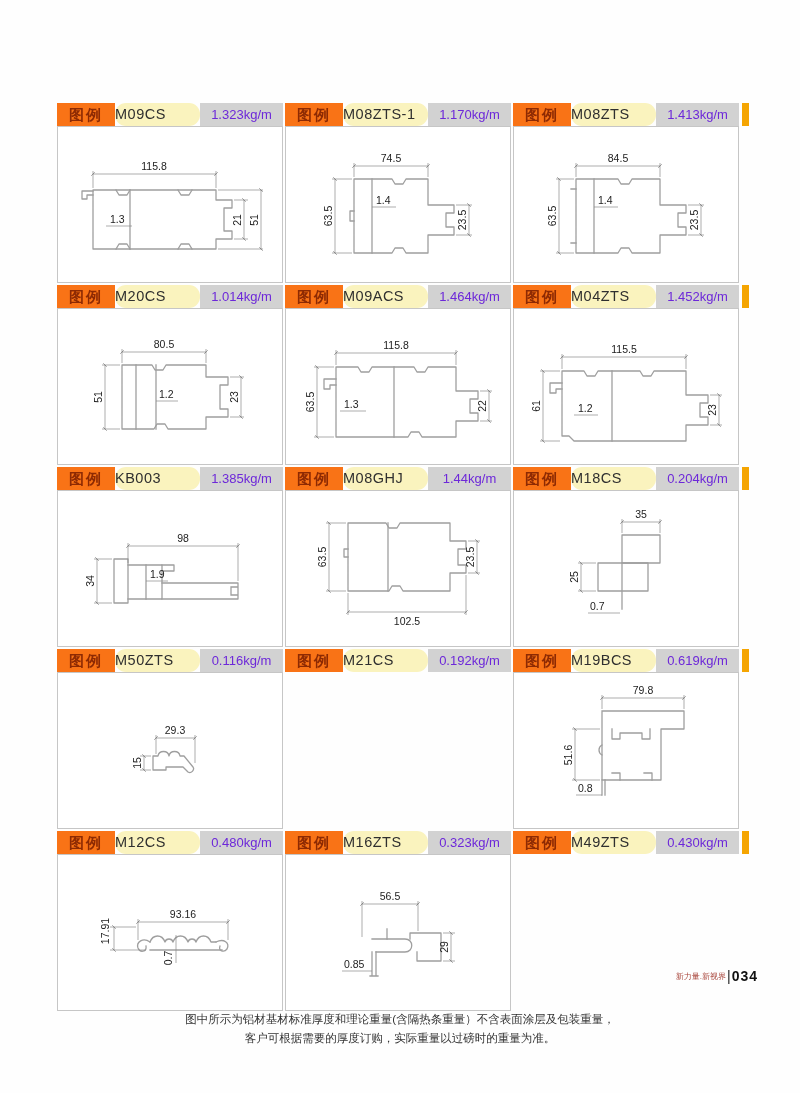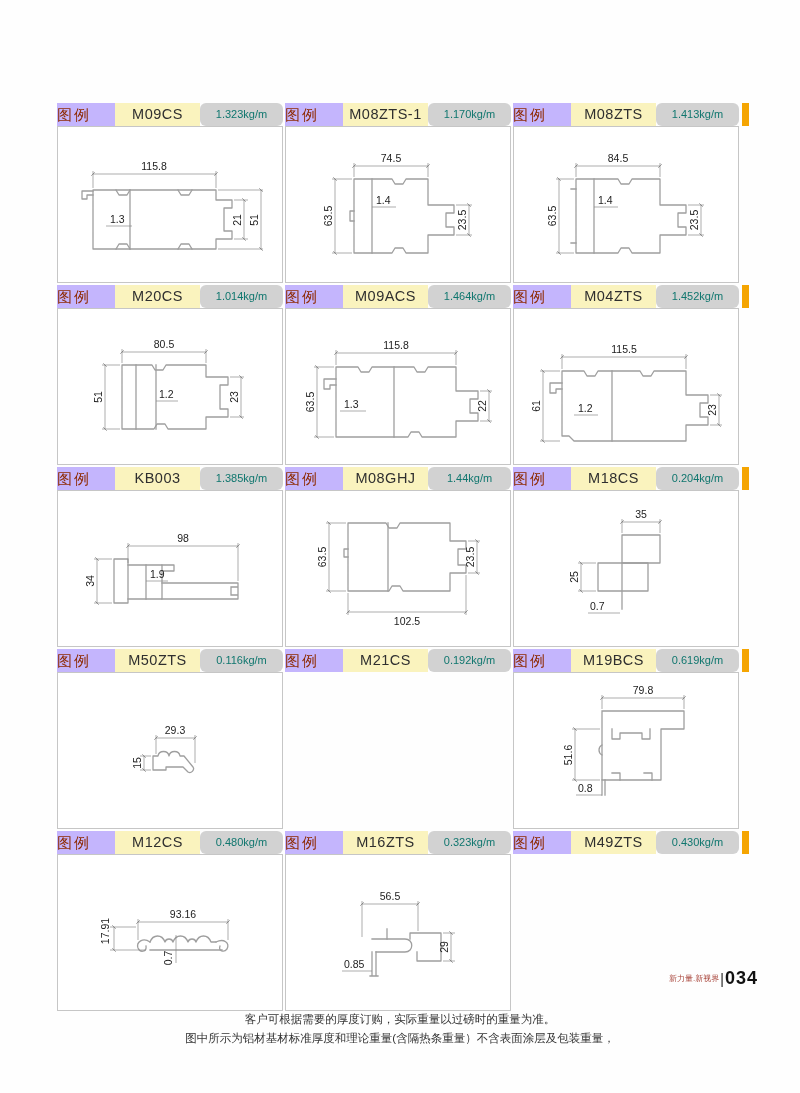--- a/index.html
+++ b/index.html
@@ -2,37 +2,37 @@
 <html><head>
 <meta charset="utf-8">
 <style>
   html,body{margin:0;padding:0;background:#e8e8e8;}
   #page{position:relative;width:800px;height:1093px;background:#fefefe;overflow:hidden;
         font-family:"Liberation Sans",sans-serif;}
   #grid{position:absolute;left:57px;top:103px;display:grid;
         grid-template-columns:repeat(3,226px);gap:2px;}
   .cell{width:226px;}
   .hdr{display:flex;height:23px;line-height:23px;}
-  .hdr .legend{width:58px;background:#c4b5fd;color:#8d2a03;font-weight:normal;
-        font-size:15px;text-align:left;letter-spacing:2px;}
+  .hdr .legend{width:58px;background:#f97316;color:#8d2a03;font-weight:bold;
+        font-size:15px;text-align:center;letter-spacing:2px;}
   .hdr .code{width:85px;background:#faf3be;color:#2f2f2f;font-size:14.5px;
-        text-align:center;letter-spacing:0.5px;}
-  .hdr .wt{flex:1;background:#d2d2d2;color:#0f766e;font-size:11px;text-align:center;border-radius:6px;}
+        text-align:left;letter-spacing:0.5px;border-radius:11px;}
+  .hdr .wt{flex:1;background:#d2d2d2;color:#6d28d9;font-size:13px;text-align:center;}
   .bd{height:155px;border:1px solid #c6c6c6;background:#fff;}
   svg.draw{display:block;}
   .p{fill:none;stroke:#9f9f9f;stroke-width:1.3;stroke-linejoin:round;stroke-linecap:square;}
   .d{stroke:#8a8a8a;stroke-width:0.7;fill:none;}
   .t{font-family:"Liberation Sans",sans-serif;font-size:10.5px;fill:#222;}
   .bleed{position:absolute;left:742px;width:7px;height:23px;background:#f5a502;}
   #footer{position:absolute;left:0;top:1010px;width:800px;text-align:center;
         font-size:11.5px;color:#333;line-height:19px;}
   #brand{position:absolute;top:968px;right:42px;font-size:8px;color:#a8443a;
         display:flex;align-items:center;}
   #brand .pipe{font-size:14px;color:#222;margin:0 1px;font-weight:normal;}
-  #brand .pg{font-size:18px;font-weight:bold;color:#111;letter-spacing:1px;}
+  #brand .pg{font-size:14px;font-weight:bold;color:#111;letter-spacing:1px;}
 </style>
 </head>
 <body>
 
 <div id="page">
 <svg width="0" height="0" style="position:absolute">
   <defs>
         <marker id="tk" markerWidth="7" markerHeight="7" refX="3.5" refY="3.5" orient="auto">
     <path d="M1,6 L6,1" stroke="#666" stroke-width="0.9" fill="none"></path>
         </marker>
@@ -380,22 +380,22 @@
 
 </div>
 
 <div class="bleed" style="top:103px"></div>
 <div class="bleed" style="top:285px"></div>
 <div class="bleed" style="top:467px"></div>
 <div class="bleed" style="top:649px"></div>
 <div class="bleed" style="top:831px"></div>
 
 <div id="footer">
+  <div>图中所示为铝材基材标准厚度和理论重量(含隔热条重量）不含表面涂层及包装重量，</div>
   <div>客户可根据需要的厚度订购，实际重量以过磅时的重量为准。</div>
-  <div>图中所示为铝材基材标准厚度和理论重量(含隔热条重量）不含表面涂层及包装重量，</div>
 </div>
 
 <div id="brand">
   <span>新力量.新视界</span>
   <span class="pipe">|</span>
   <span class="pg">034</span>
 </div>
 
 </div>
 

